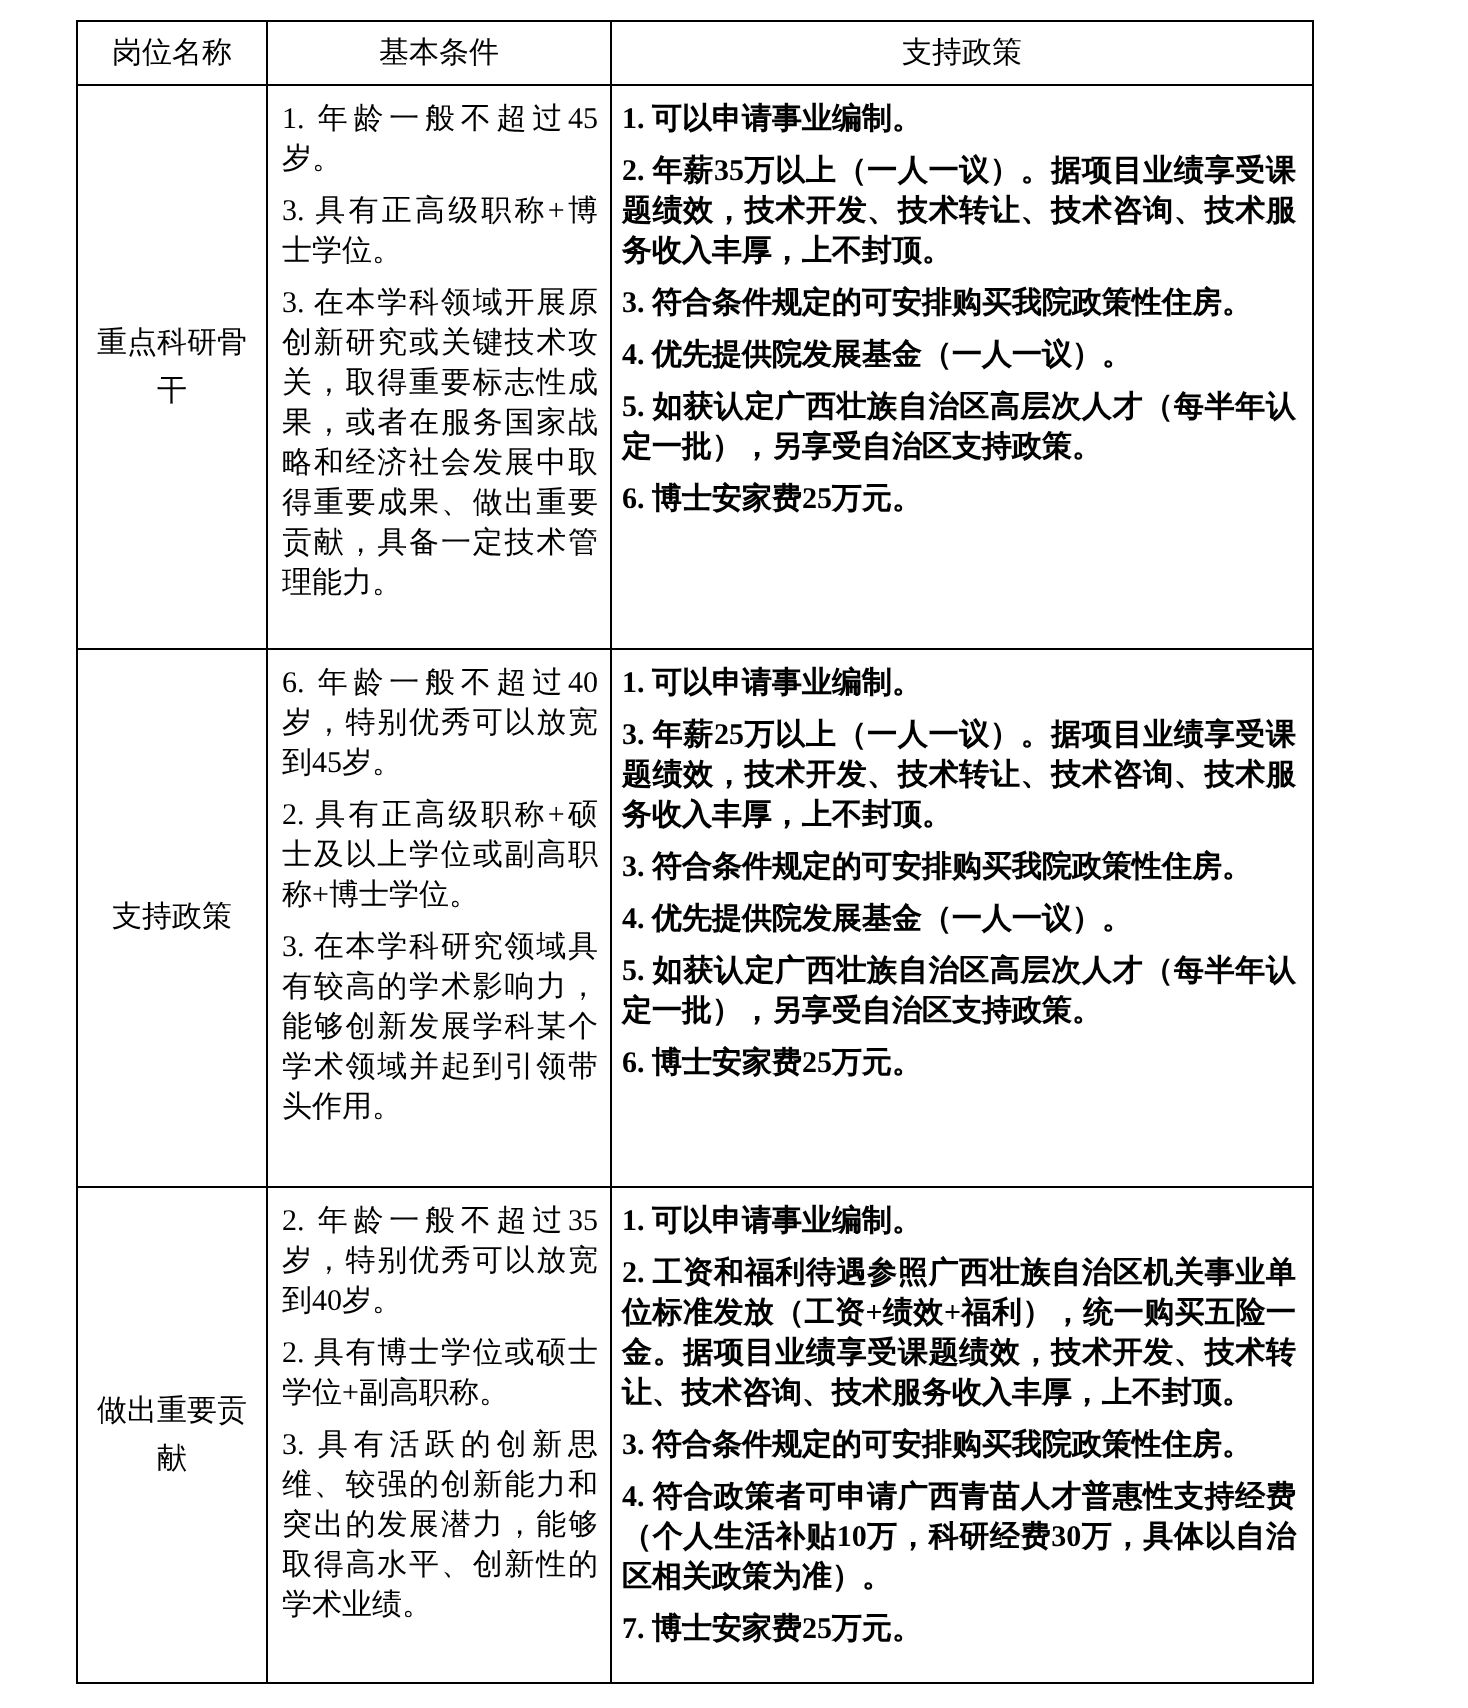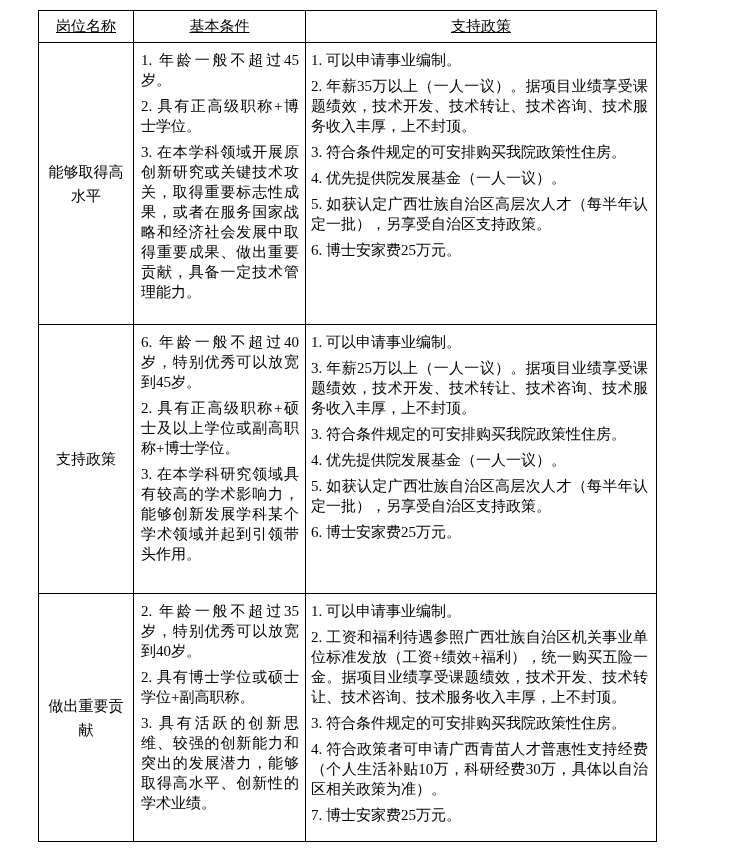--- a/index.html
+++ b/index.html
@@ -24,21 +24,21 @@
   }
   col.c-position  { width: 95px;  }
   col.c-condition { width: 172px; }
   col.c-policy    { width: 351px; }
   .doc-table th,
   .doc-table td {
     border: 1px solid #000000;
     box-sizing: border-box;
     font-size: 15px;
   }
-  .doc-table thead tr { height: 32px; text-decoration: underline; }
+  .doc-table thead tr { height: 32px; }
   .doc-table th {
     font-weight: normal;
     text-align: center;
     vertical-align: middle;
     padding: 2px 4px;
   }
   tr.row-0 { height: 280px; }
   tr.row-1 { height: 269px; }
   tr.row-2 { height: 248px; }
   td.position-cell {
@@ -51,20 +51,21 @@
     vertical-align: top;
     padding: 7px 6px 22px 7px;
     text-align: justify;
     text-justify: inter-character;
   }
   td.policies-cell {
     vertical-align: top;
     padding: 7px 8px 6px 5px;
     text-align: justify;
     text-justify: inter-character;
+    font-weight: bold;
   }
   p.item {
     margin: 0 0 6px 0;
     line-height: 20px;
   }
   p.item:last-child { margin-bottom: 0; }
 </style>
 </head>
 <body>
 
@@ -77,24 +78,24 @@
     </colgroup>
     <thead>
       <tr>
         <th>岗位名称</th>
         <th>基本条件</th>
         <th>支持政策</th>
       </tr>
     </thead>
     <tbody>
         <tr class="row-0">
-          <td class="position-cell">能够取得高水平</td>
+          <td class="position-cell">重点科研骨干</td>
           <td class="conditions-cell">
             <p class="item">1. 年龄一般不超过45岁。</p>
-            <p class="item">2. 具有正高级职称+博士学位。</p>
+            <p class="item">3. 具有正高级职称+博士学位。</p>
             <p class="item">3. 在本学科领域开展原创新研究或关键技术攻关，取得重要标志性成果，或者在服务国家战略和经济社会发展中取得重要成果、做出重要贡献，具备一定技术管理能力。</p>
           </td>
           <td class="policies-cell">
             <p class="item">1. 可以申请事业编制。</p>
             <p class="item">2. 年薪35万以上（一人一议）。据项目业绩享受课题绩效，技术开发、技术转让、技术咨询、技术服务收入丰厚，上不封顶。</p>
             <p class="item">3. 符合条件规定的可安排购买我院政策性住房。</p>
             <p class="item">4. 优先提供院发展基金（一人一议）。</p>
             <p class="item">5. 如获认定广西壮族自治区高层次人才（每半年认定一批），另享受自治区支持政策。</p>
             <p class="item">6. 博士安家费25万元。</p>
           </td>

